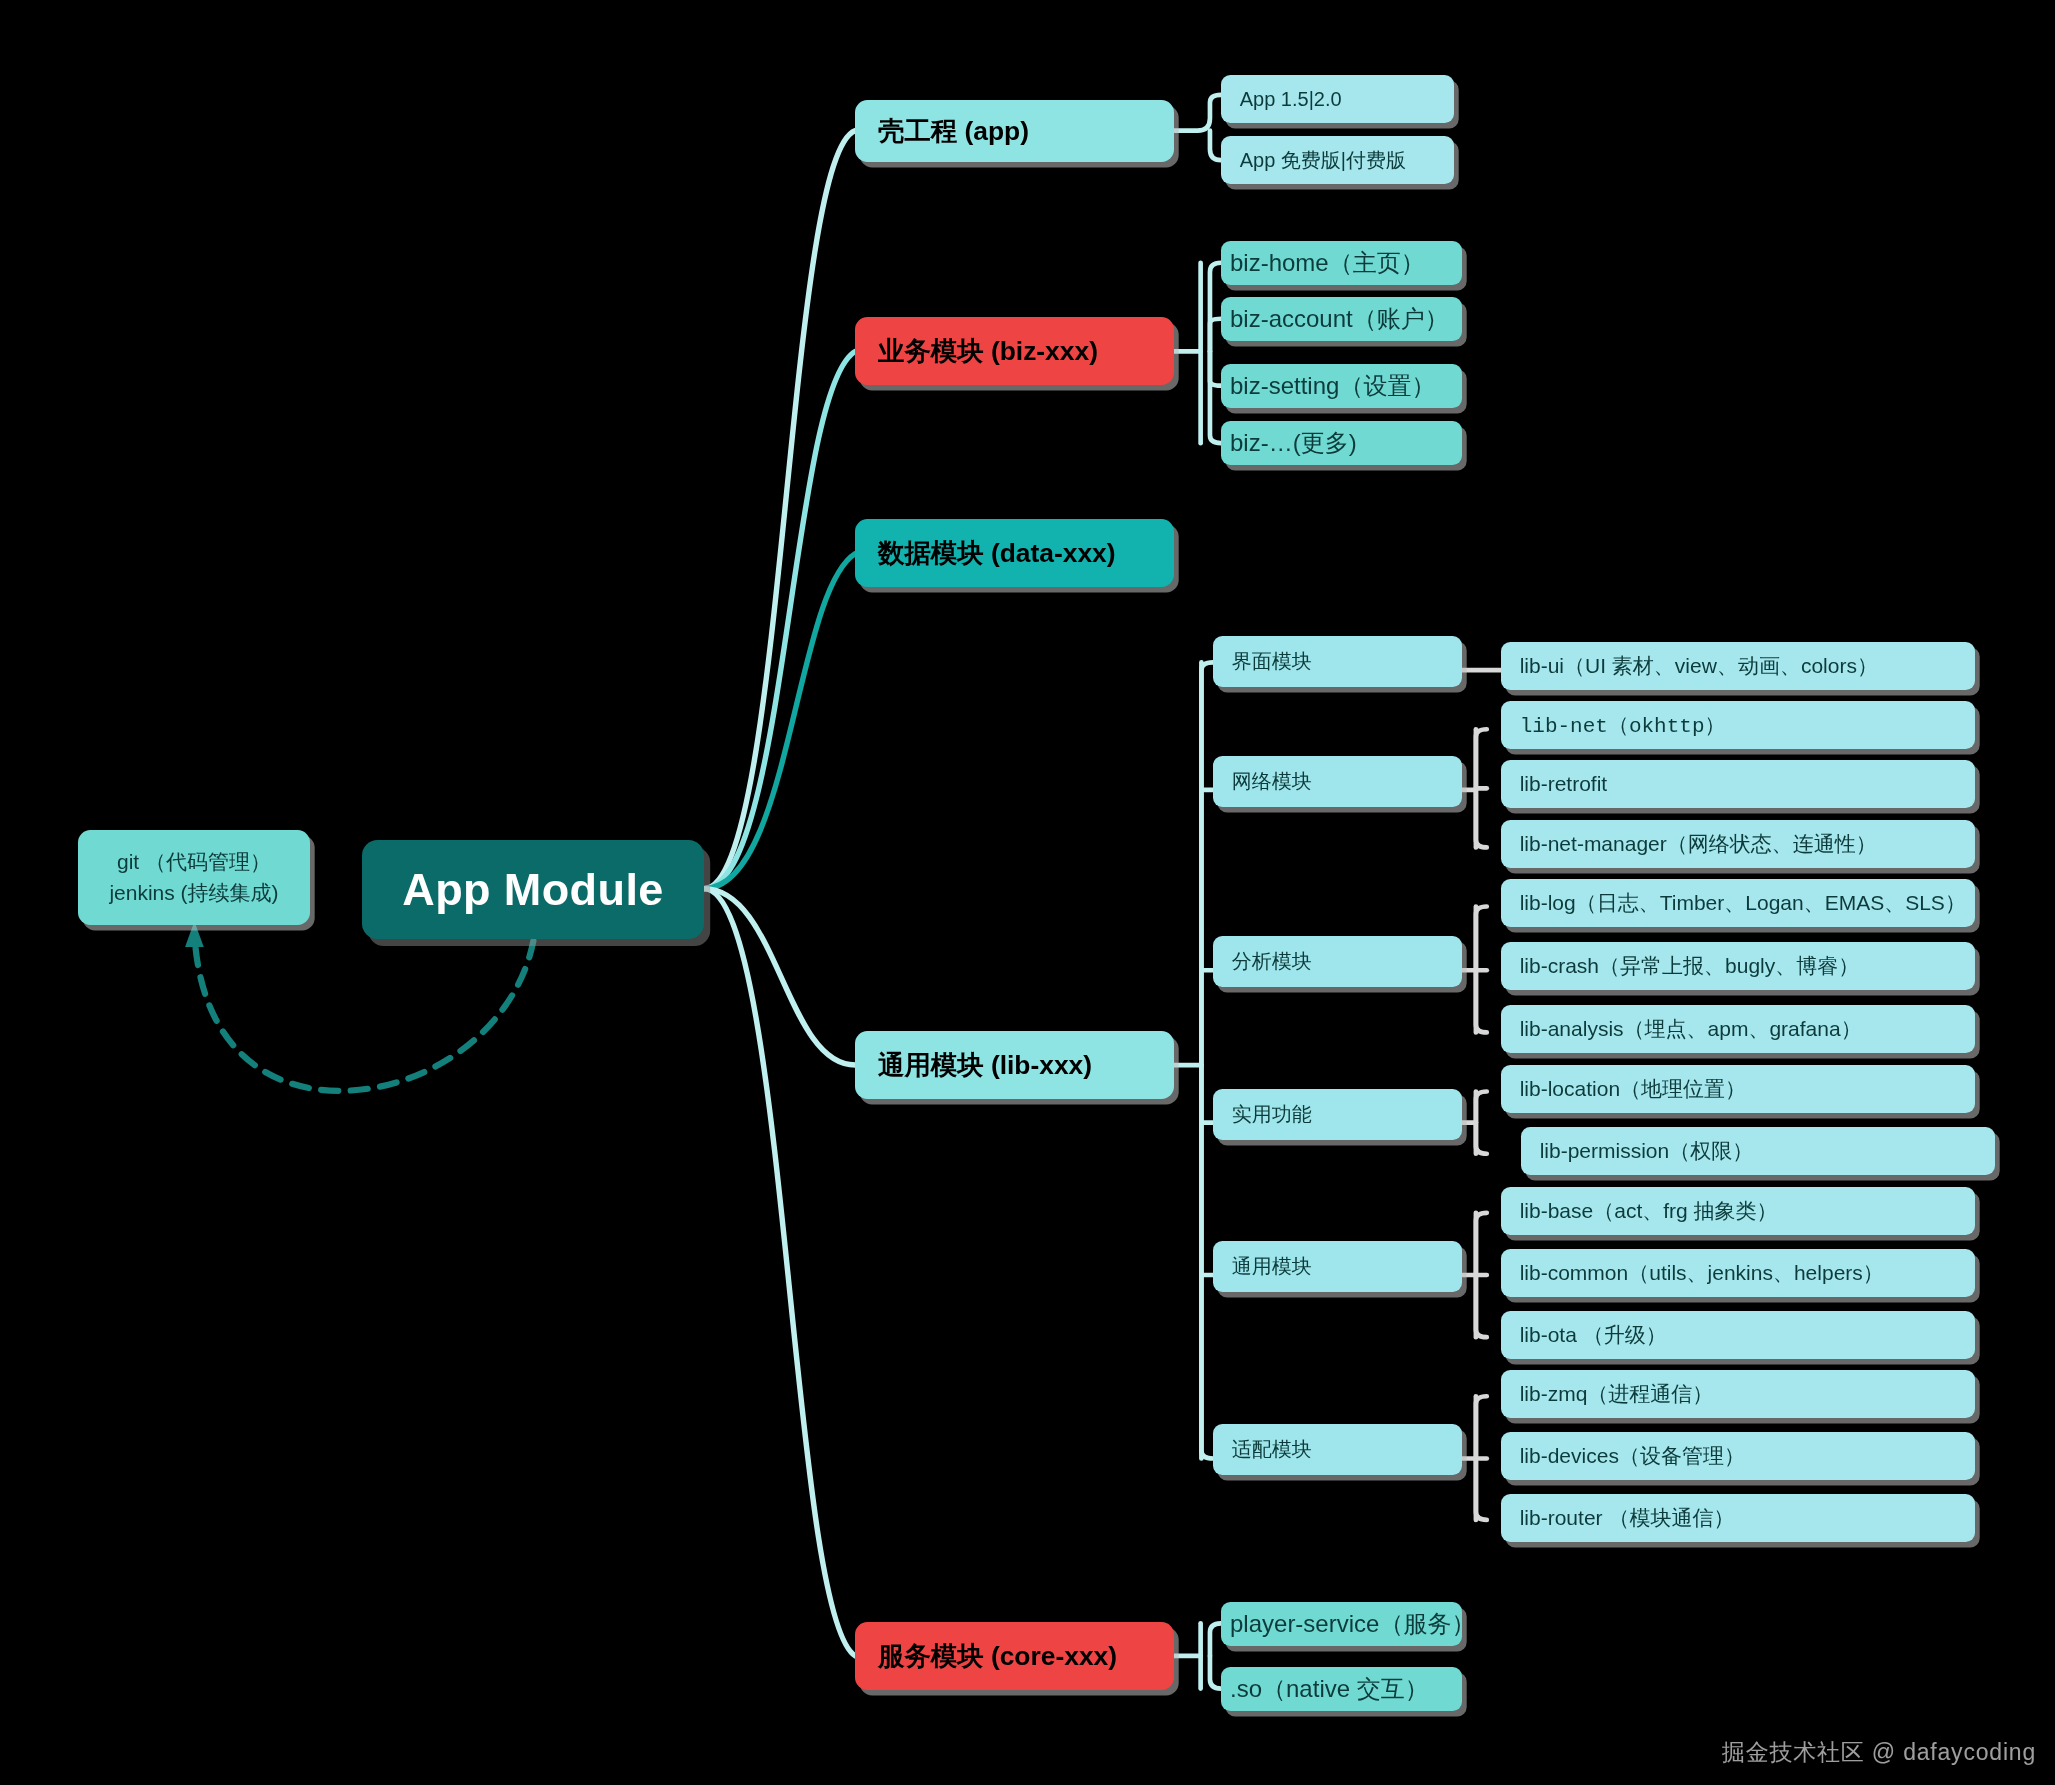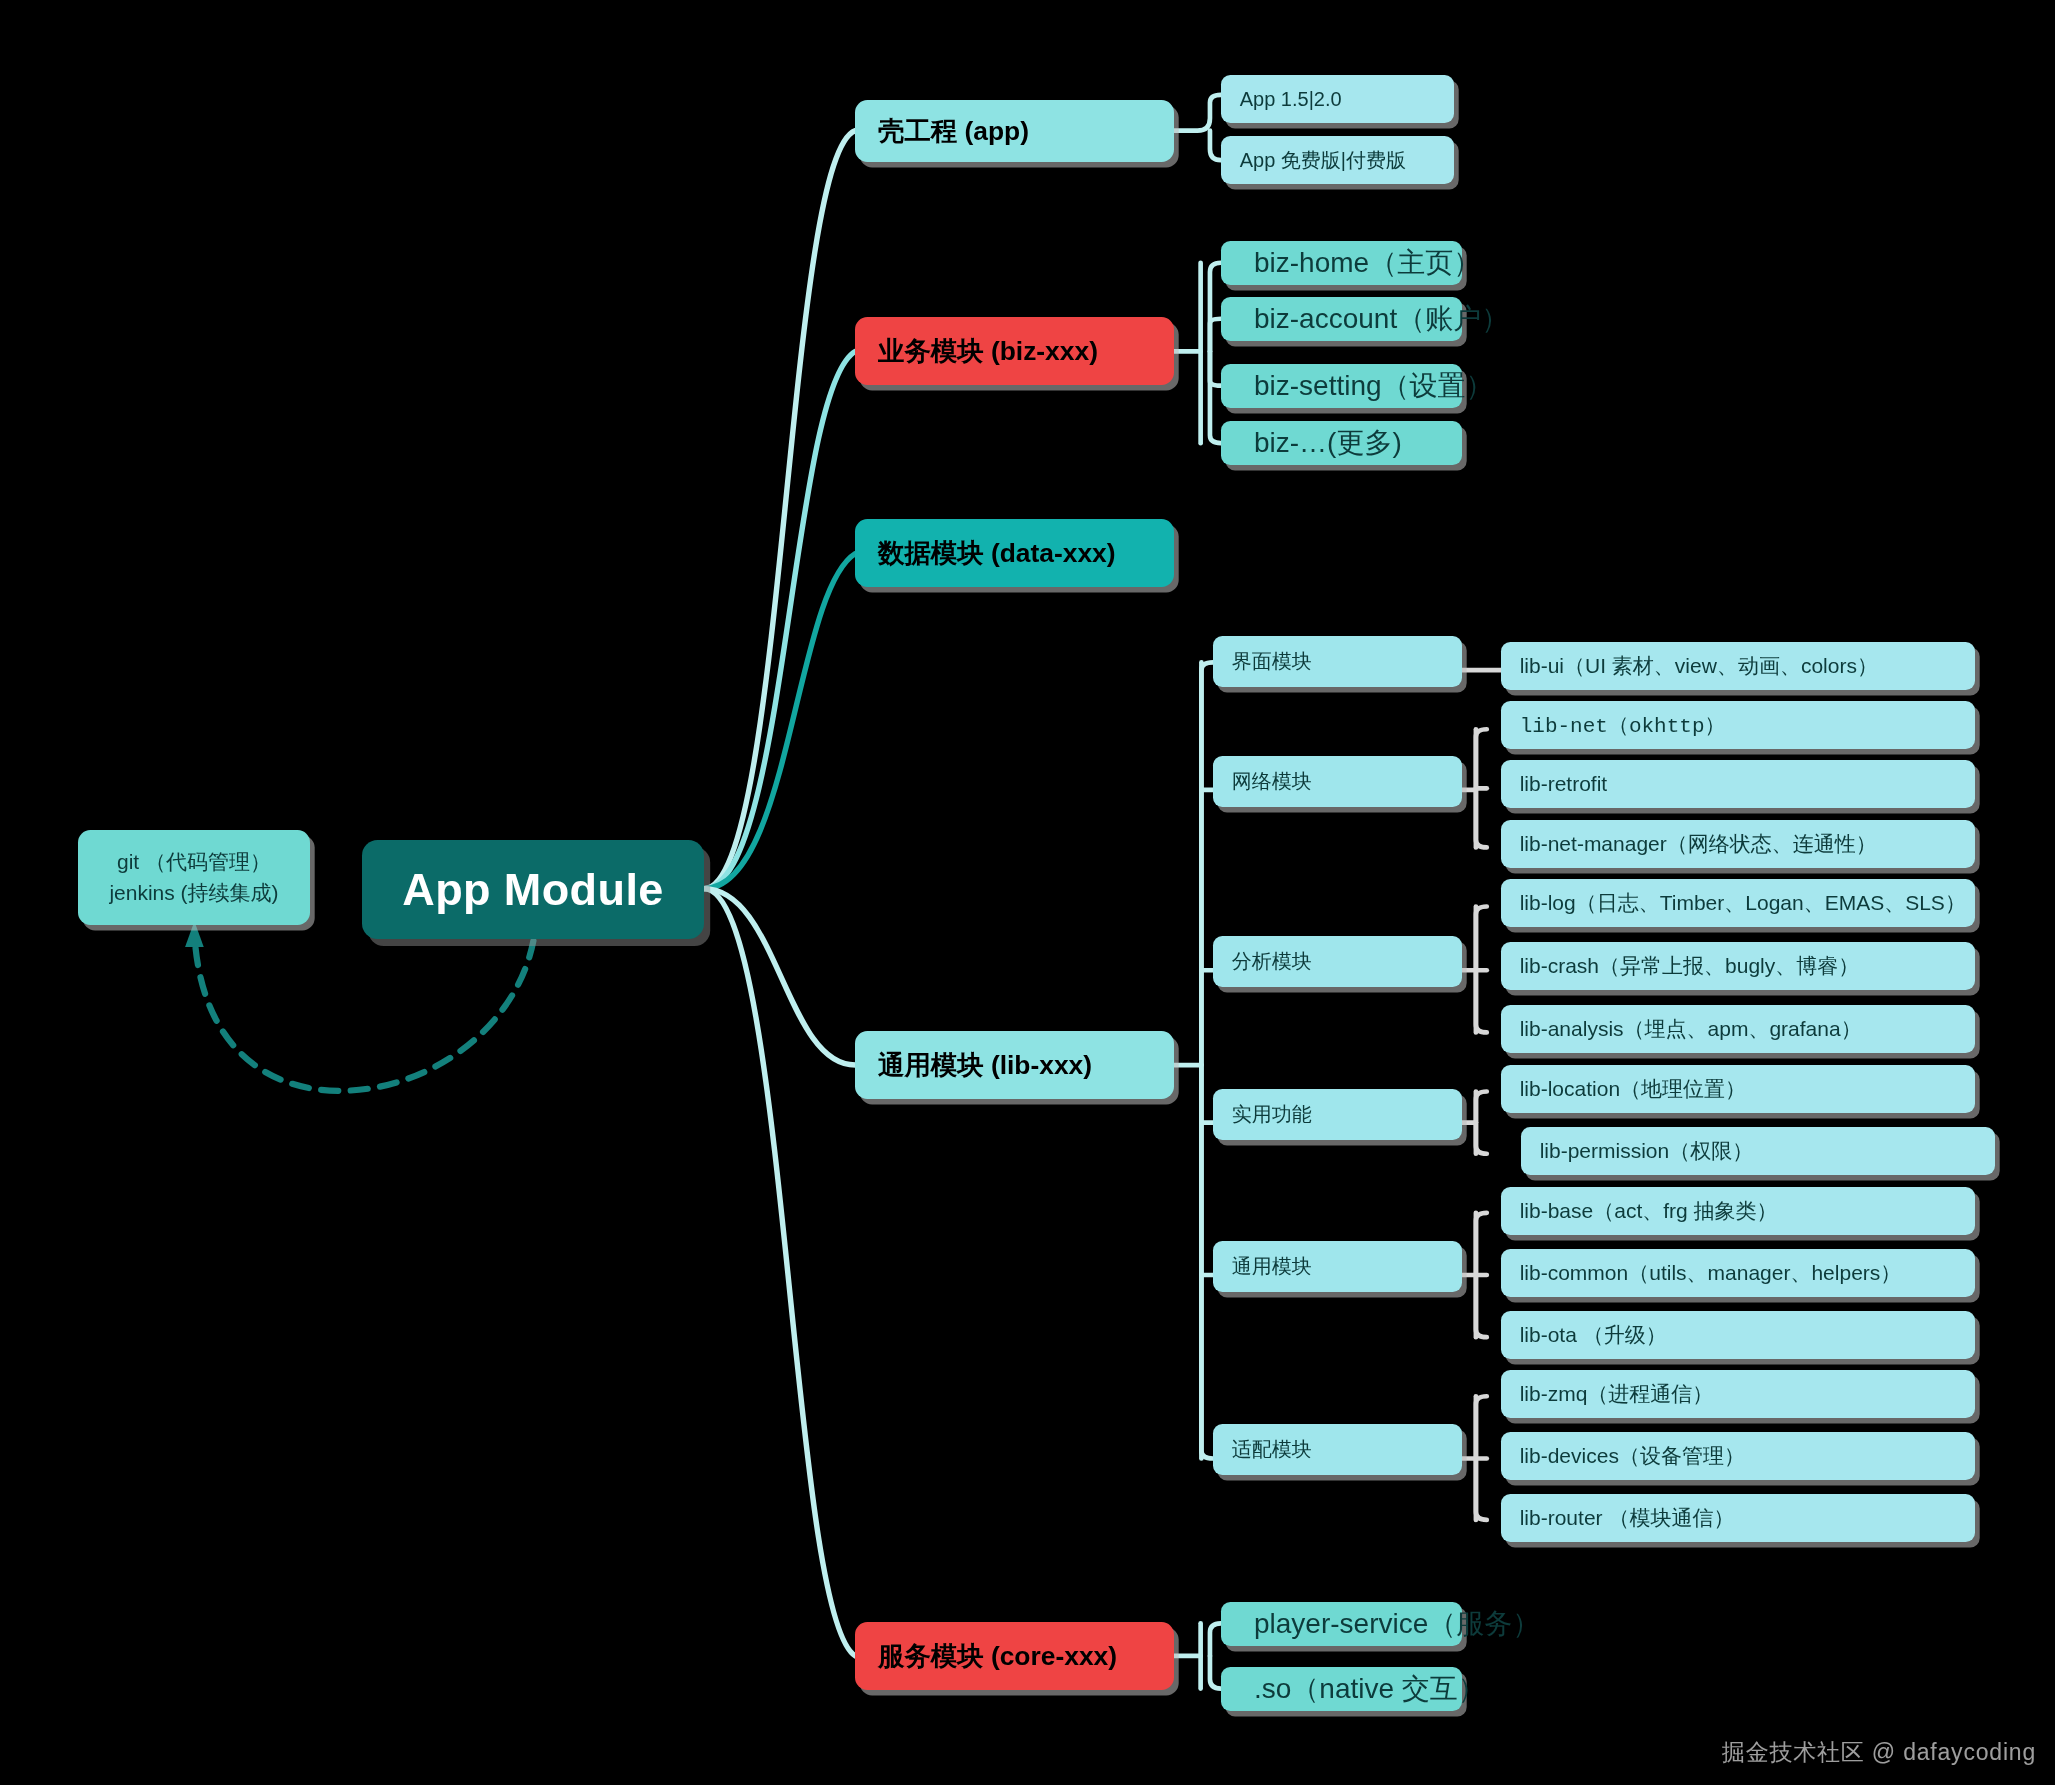--- a/index.html
+++ b/index.html
@@ -38,21 +38,21 @@
   .aux span{display:block;}
   .l1{
     background:#8EE3E3;color:#000000;
     font-size:26.4px;font-weight:700;padding-left:23px;
     border-radius:12.4px;
   }
   .l1.accent{background:#12B2AE;color:#000000;}
   .l1.mint{background:#ef4444;}
   .l2-mint{
     background:#6FD9D2;color:#0d3b3b;
-    font-size:28px;padding-left:33px;border-radius:9.3px;
+    font-size:24px;padding-left:9px;border-radius:9.3px;
   }
   .l2-cyan{
     background:#A6E7EE;color:#0d3b3b;
     font-size:20px;padding-left:18.7px;border-radius:9.3px;
   }
   .l2-cat{
     background:#9FE6EC;color:#0d3b3b;
     font-size:20px;padding-left:18.7px;border-radius:9.3px;
   }
   .l3{
@@ -230,21 +230,21 @@
     <span>lib-location（地理位置）</span>
   </div>
   <div class="node l3" style="left:1501px;top:1127px;width:474px;height:48px;margin-left:20px;">
     <span>lib-permission（权限）</span>
   </div>
 
   <div class="node l3" style="left:1501px;top:1187px;width:474px;height:48px;">
     <span>lib-base（act、frg 抽象类）</span>
   </div>
   <div class="node l3" style="left:1501px;top:1249px;width:474px;height:48px;">
-    <span>lib-common（utils、manager、helpers）</span>
+    <span>lib-common（utils、jenkins、helpers）</span>
   </div>
   <div class="node l3" style="left:1501px;top:1311px;width:474px;height:48px;">
     <span>lib-ota （升级）</span>
   </div>
 
   <div class="node l3" style="left:1501px;top:1370px;width:474px;height:48px;">
     <span>lib-zmq（进程通信）</span>
   </div>
   <div class="node l3" style="left:1501px;top:1432px;width:474px;height:48px;">
     <span>lib-devices（设备管理）</span>

